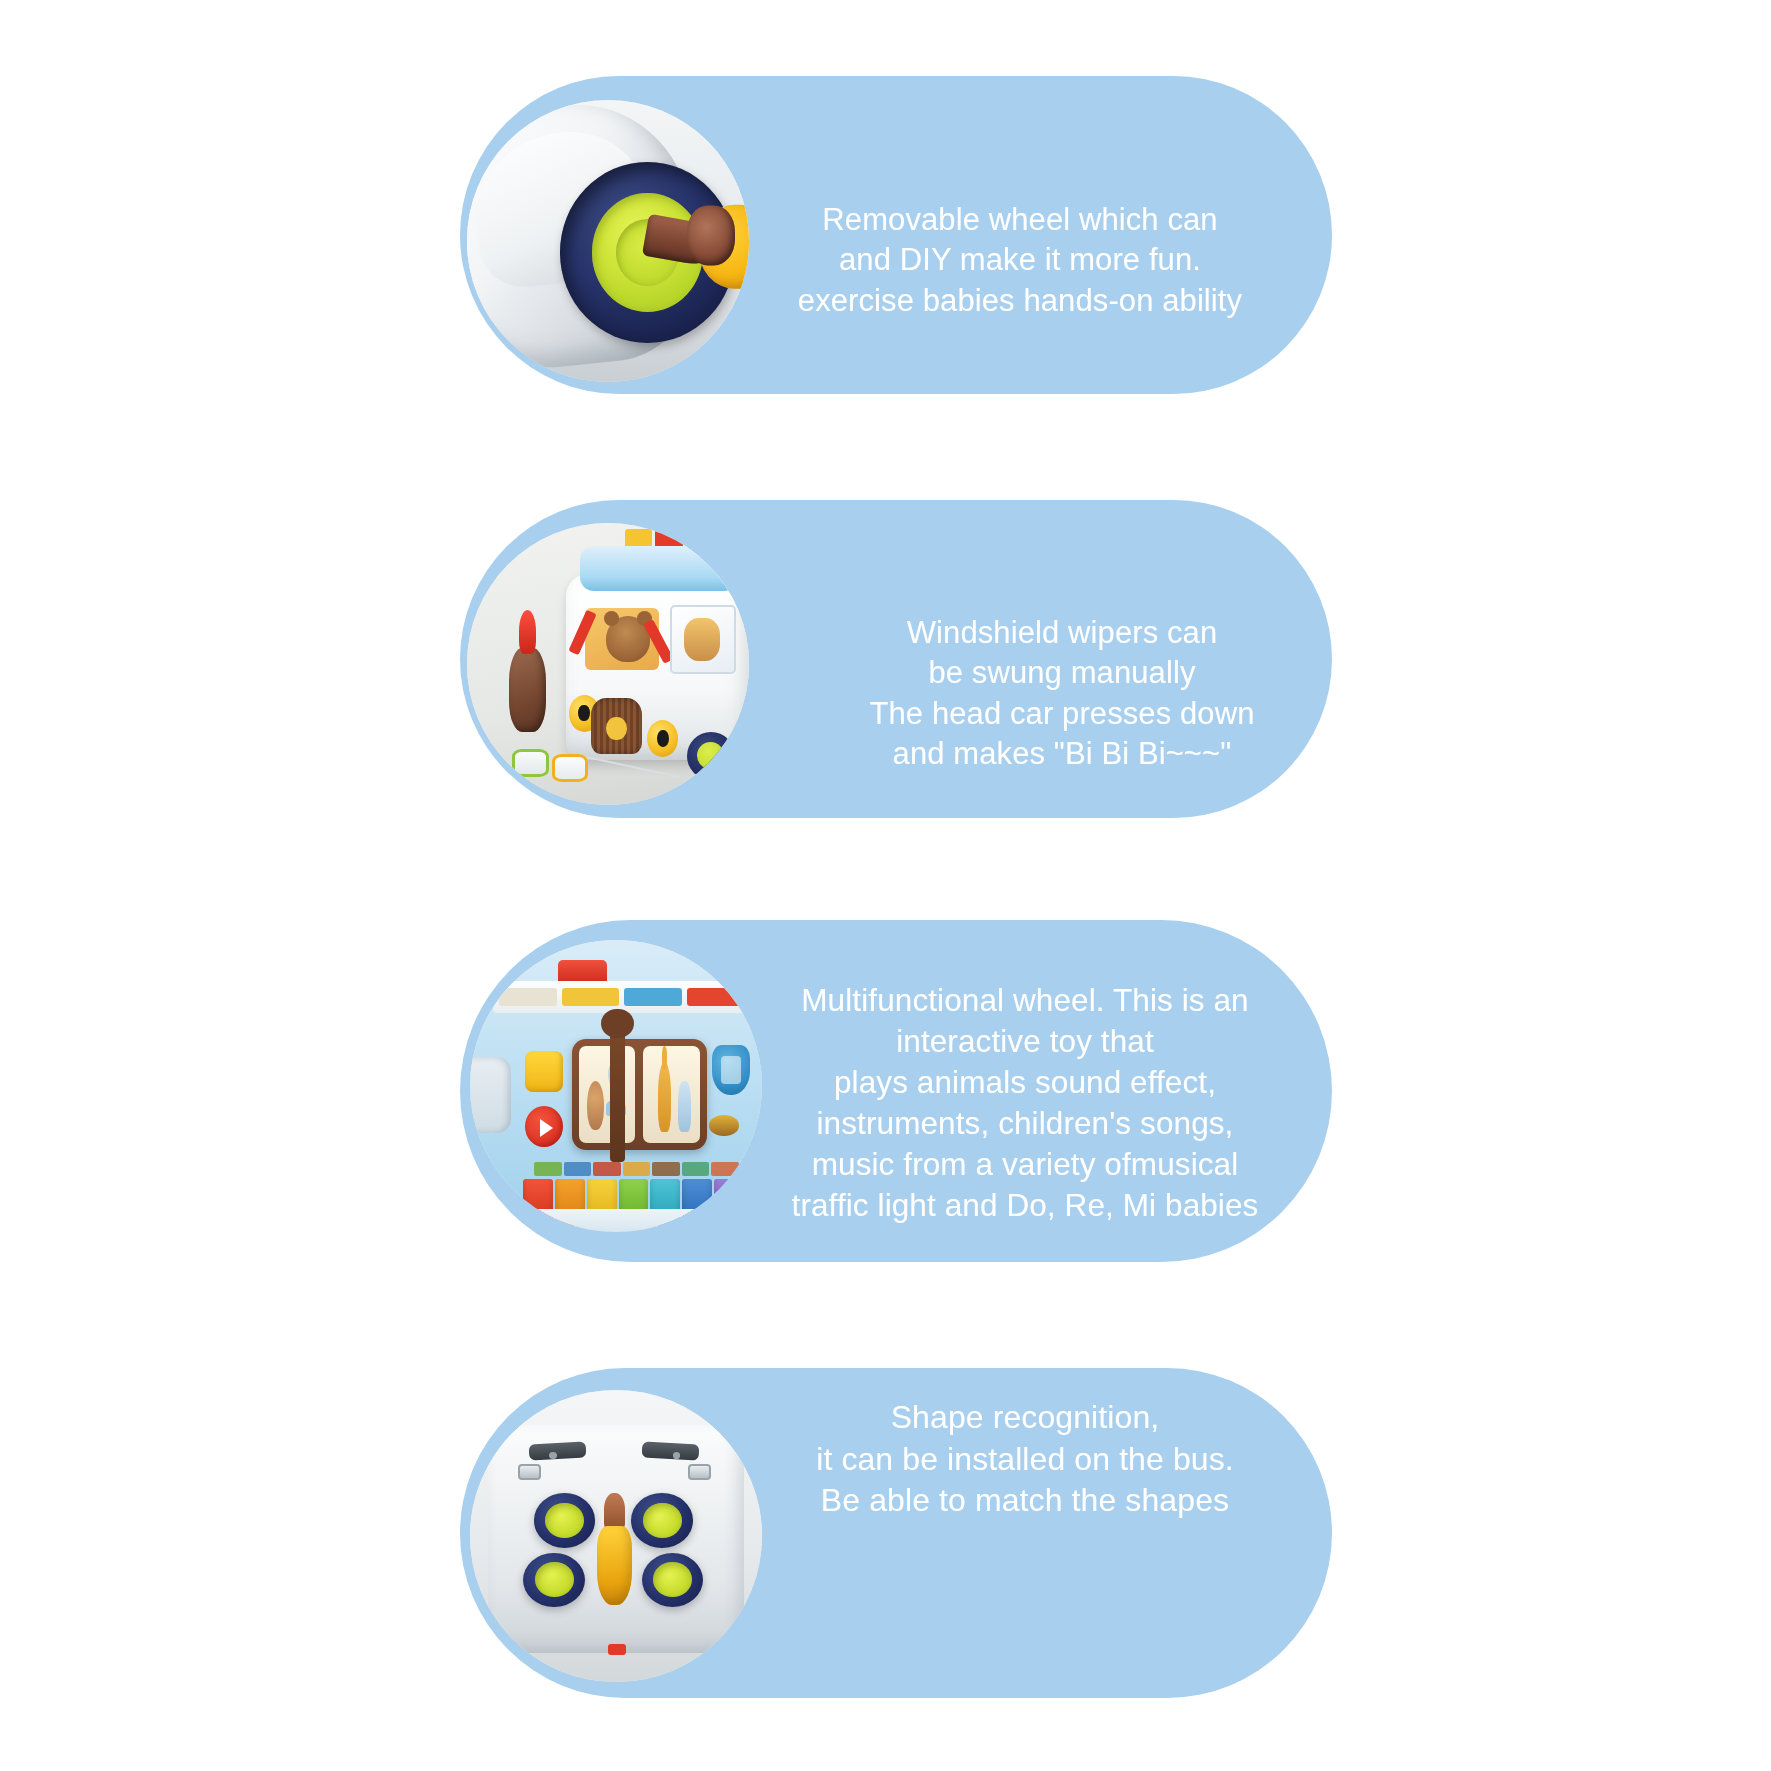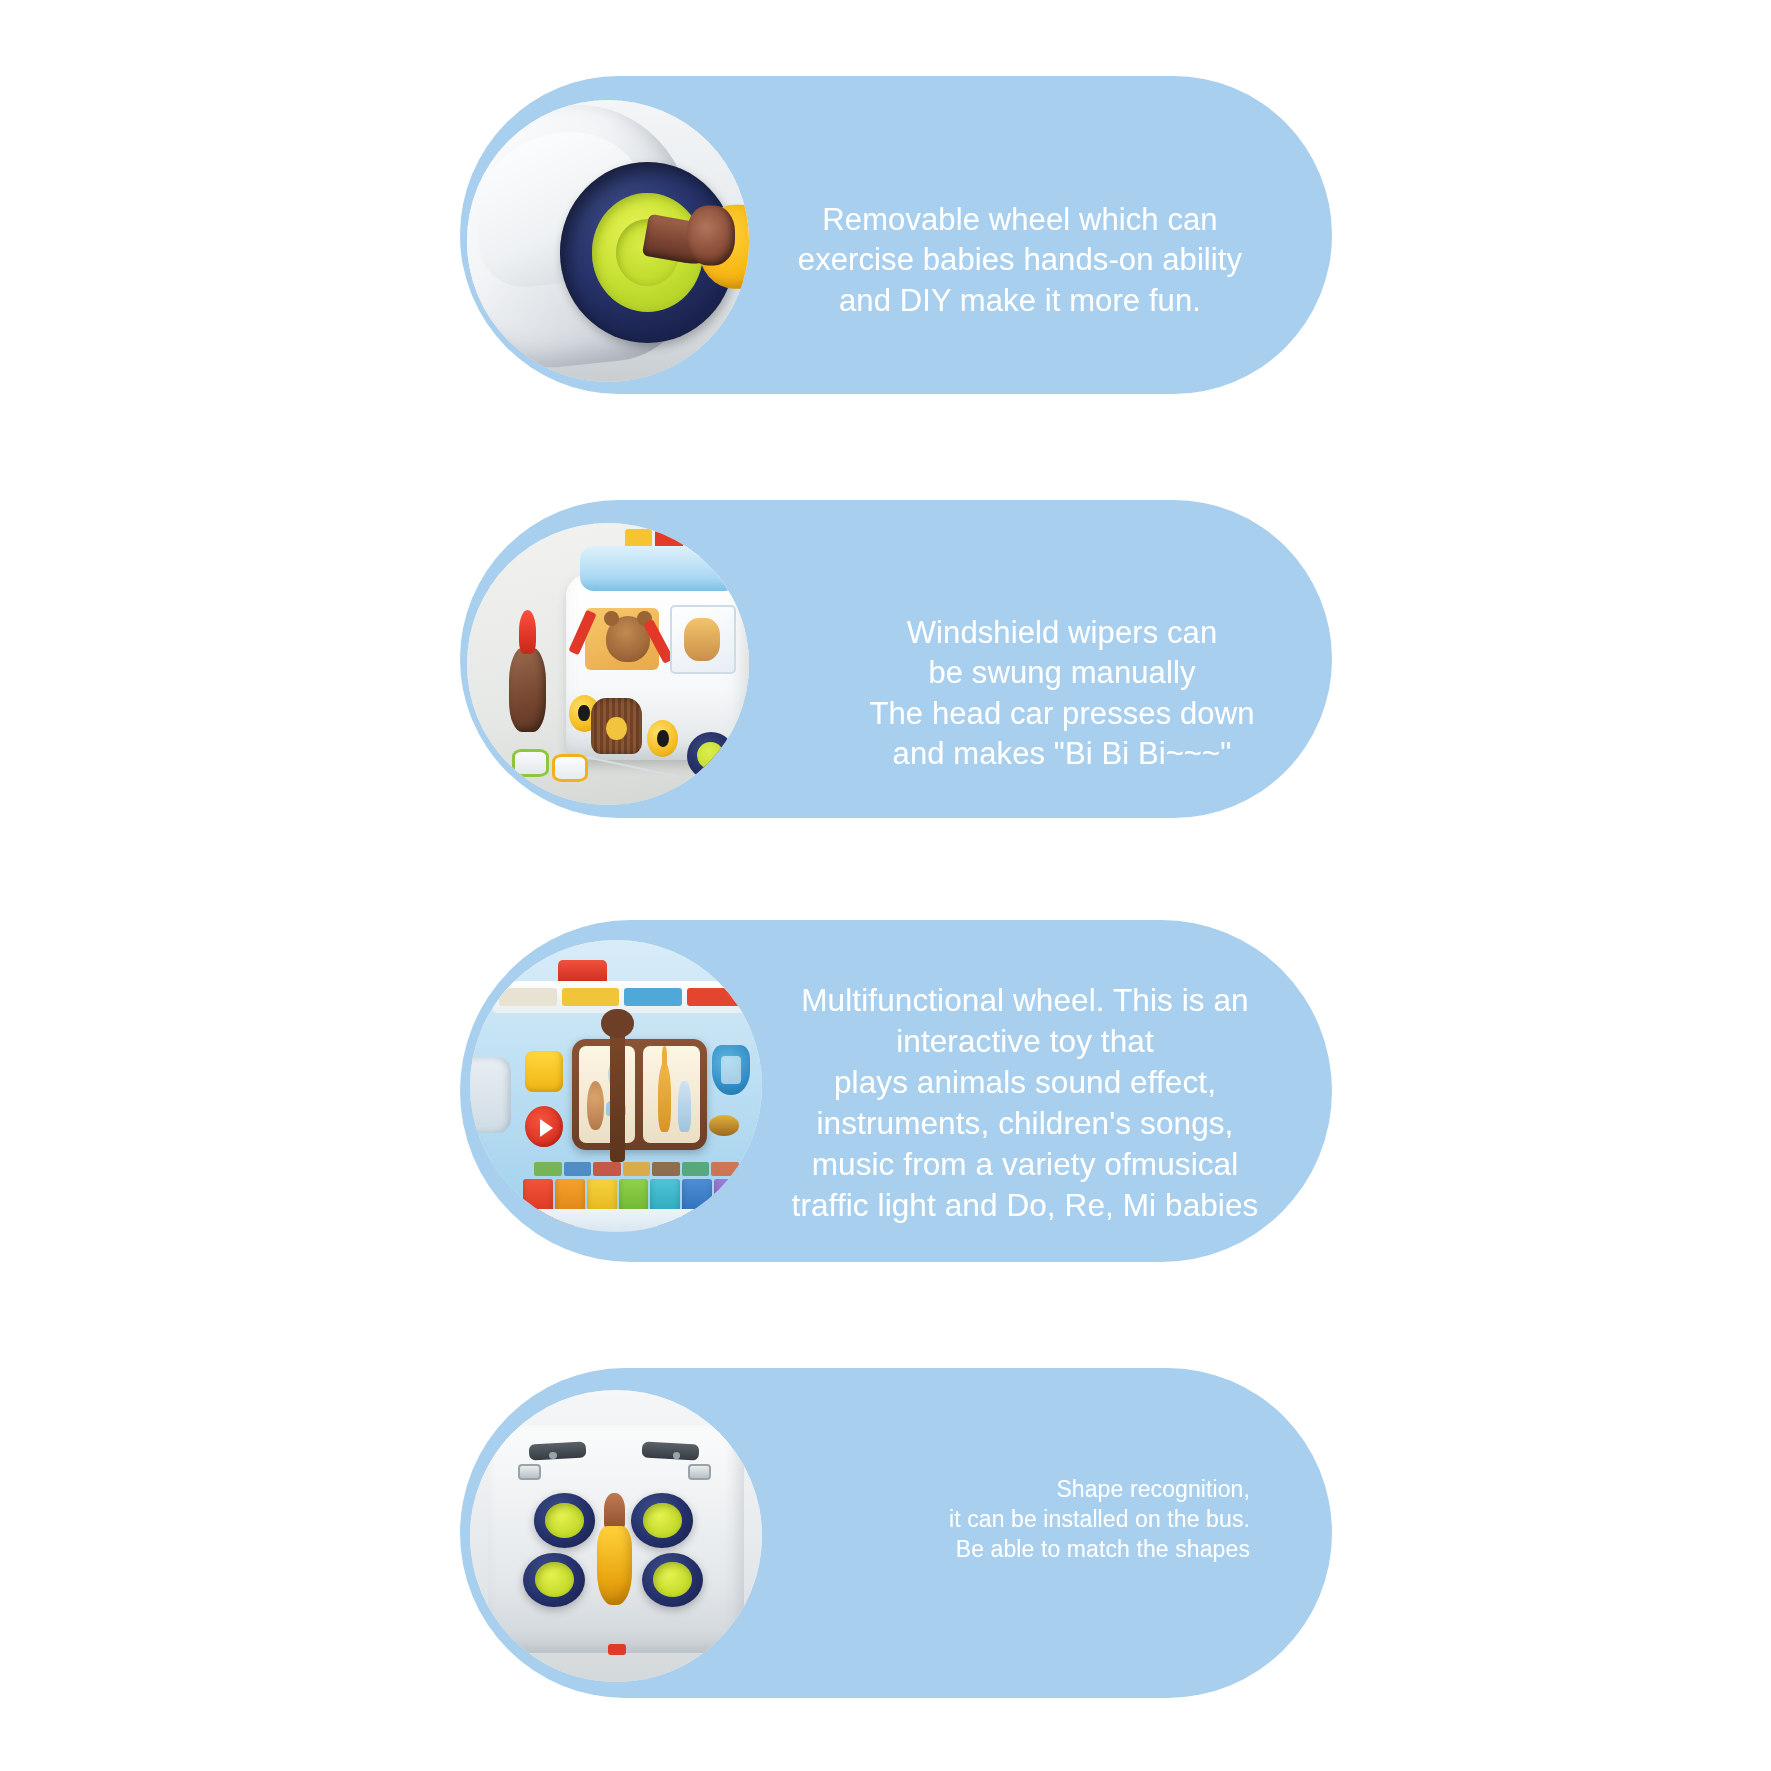--- a/index.html
+++ b/index.html
@@ -45,21 +45,21 @@
     color:#ffffff;
     text-align:center;
     line-height:1.30;
     letter-spacing:.1px;
     font-weight:400;
     text-shadow:0 0 1px rgba(255,255,255,.25);
   }
   .text-1{left:770px;top:200px;width:500px;font-size:31px;}
   .text-2{left:837px;top:613px;width:450px;font-size:31px;}
   .text-3{left:775px;top:980px;width:500px;font-size:31.5px;}
-  .text-4{left:800px;top:1475px;width:450px;font-size:23px;text-align:right;}
+  .text-4{left:800px;top:1397px;width:450px;font-size:32px;}
   .text-4 .fade{opacity:.45;}
   .ln{display:block;white-space:nowrap;}
 
   
   .p1-bg{position:absolute;inset:0;background:
       linear-gradient(180deg,#f3f5f6 0%,#e4e9ec 56%,#c9ced2 100%);}
   .p1-fender{
     position:absolute;left:-6%;top:2%;width:86%;height:92%;
     background:linear-gradient(135deg,#ffffff 0%,#f2f4f6 38%,#d6dbe0 70%,#b9c0c6 100%);
     border-radius:52% 46% 36% 40%;
@@ -395,22 +395,22 @@
       <div class="p1-tire">
           <div class="p1-hub"></div>
         </div>
       <div class="p1-yellow"></div>
       <div class="p1-axle"></div>
       <div class="p1-screw"></div>
     </div>
   </div>
   <div class="text text-1">
     <span class="ln">Removable wheel which can</span>
+    <span class="ln">and DIY make it more fun.</span>
     <span class="ln">exercise babies hands-on ability</span>
-    <span class="ln">and DIY make it more fun.</span>
   </div>
 
   <div class="card card-2"></div>
   <div class="photo photo-2">
     <div class="photo-inner">
       <div class="p2-bg"></div>
       <div class="p2-bottle"></div>
       <div class="p2-bus"></div>
       <div class="p2-roofbits">
           <i></i>

